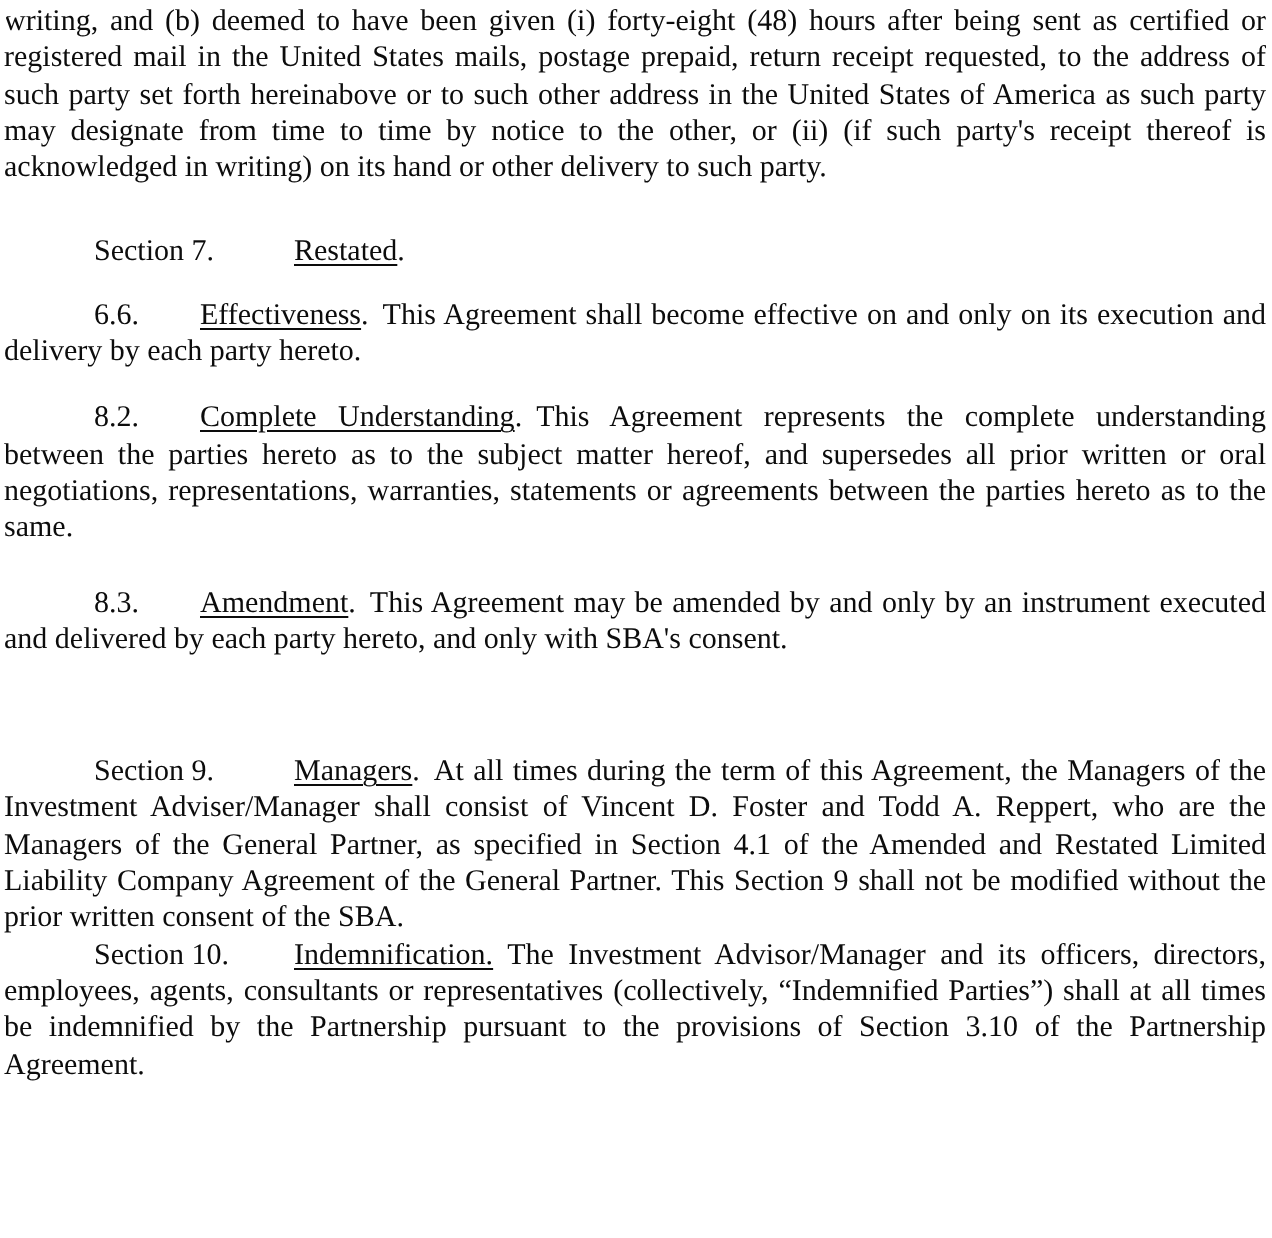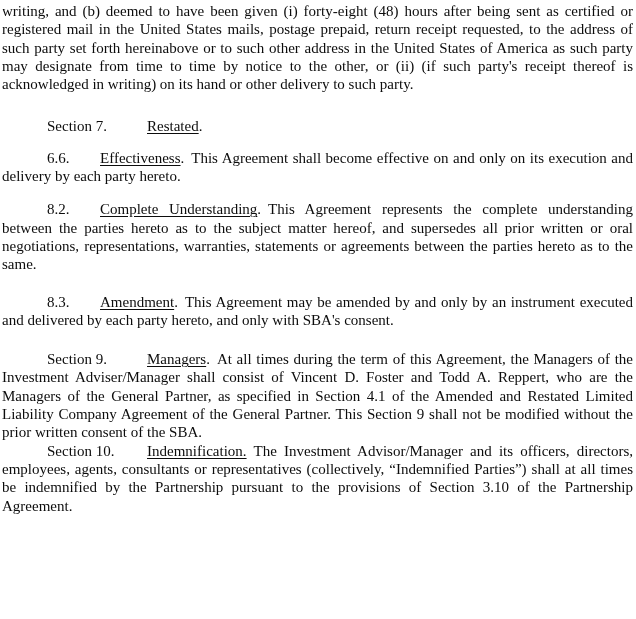--- a/index.html
+++ b/index.html
@@ -38,21 +38,21 @@
     text-decoration-thickness: 1px;
   }
   .body-seg { margin-left: 7px; }
 
   
   #h8  { margin-top: 24px; }
   #c81 { margin-top: 13px; }
   #c82 { margin-top: 15px; font-family: Liberation Serif, serif; }
   #c83 { margin-top: 19px; }
   #c84 { margin-top: 21px; }
-  #s9  { margin-top: 21px; }
+  #s9  { margin-top: 48px; }
   #s10 { }
 </style>
 </head>
 <body>
 
 <div class="page">
 
   <p id="p1"><span>writing, and (b) deemed to have been given (i) forty-eight (48) hours after being sent as certified or registered mail in the United States mails, postage prepaid, return receipt requested, to the address of such party set forth hereinabove or to such other address in the United States of America as such party may designate from time to time by notice to the other, or (ii) (if such party's receipt thereof is acknowledged in writing) on its hand or other delivery to such party.</span></p>
 
   <p id="h8" class="indent"><span class="lab lab-wide">Section 7.</span><span class="u">Restated</span><span>.</span></p>

